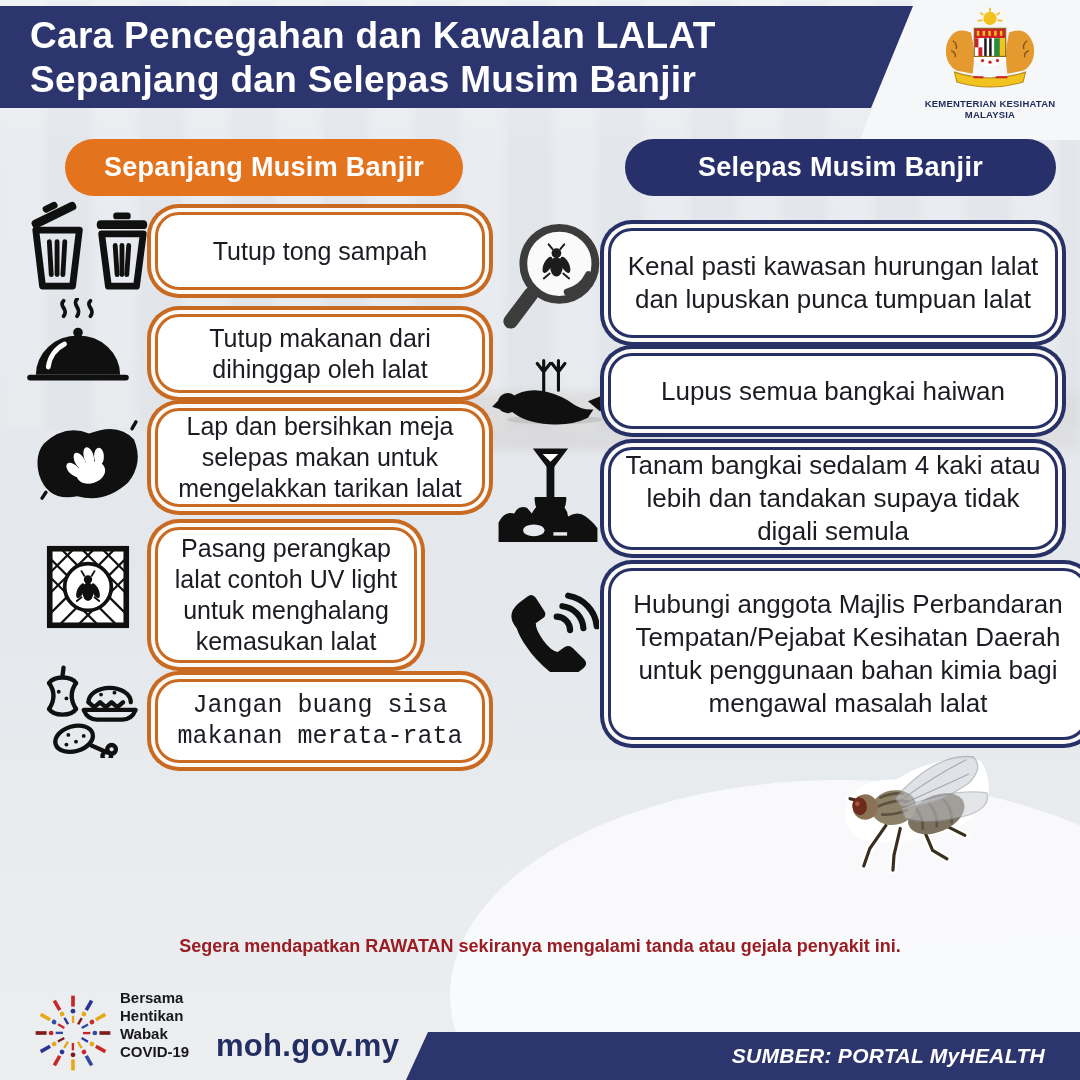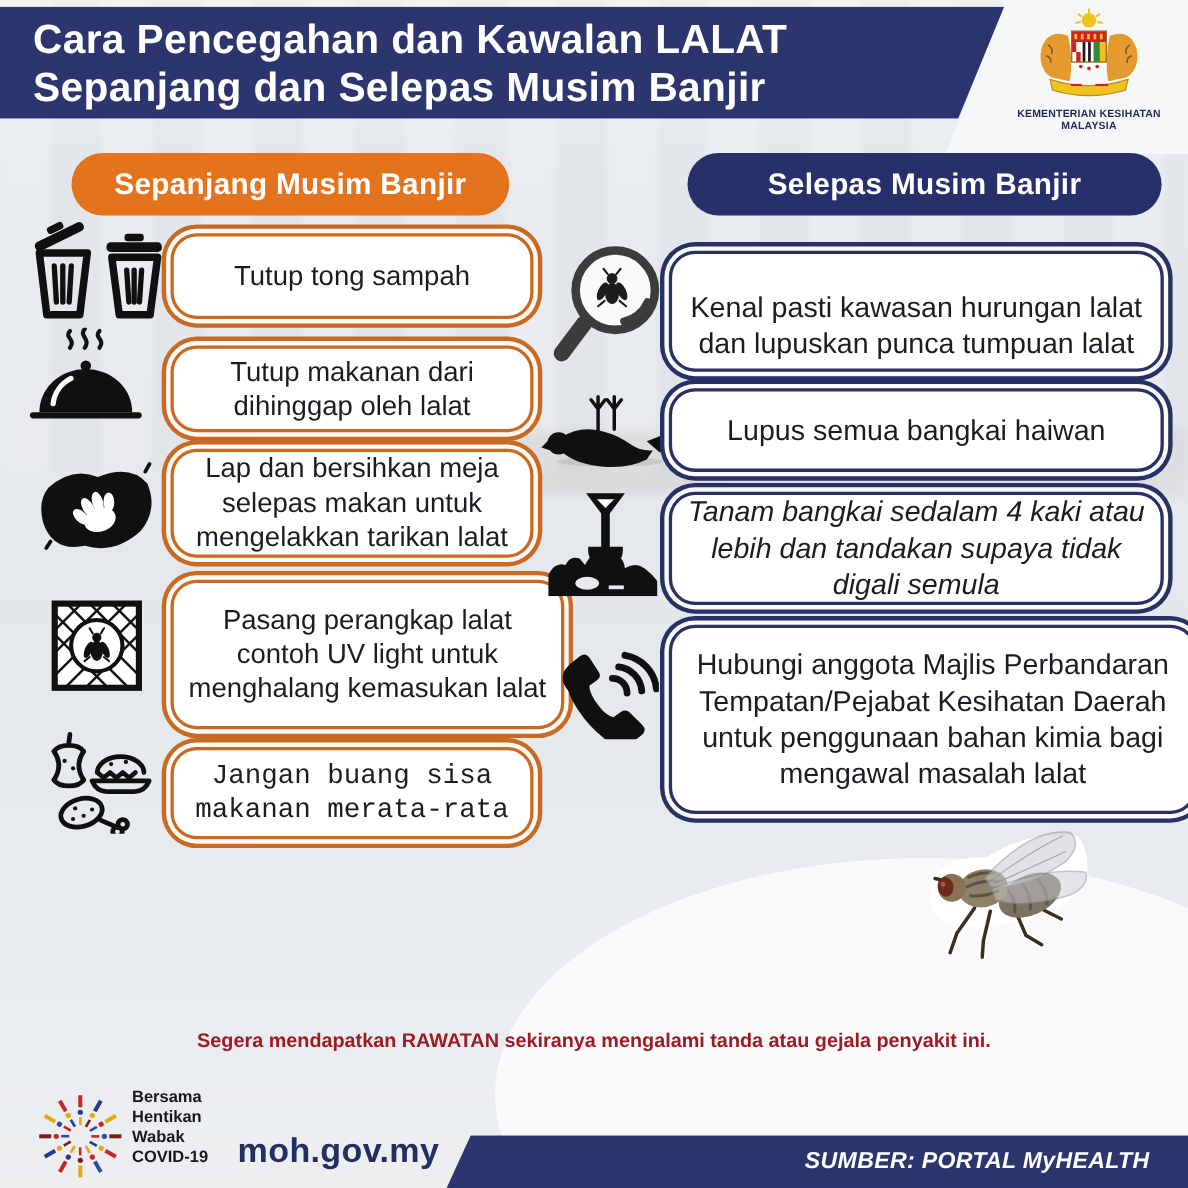--- a/index.html
+++ b/index.html
@@ -238,21 +238,21 @@
 
   <div class="ibox orange" style="left:155px;top:212px;width:330px;height:78px;">
     <span>Tutup tong sampah</span>
   </div>
   <div class="ibox orange" style="left:155px;top:314px;width:330px;height:79px;">
     <span>Tutup makanan dari dihinggap oleh lalat</span>
   </div>
   <div class="ibox orange" style="left:155px;top:408px;width:330px;height:99px;">
     <span>Lap dan bersihkan meja selepas makan untuk mengelakkan tarikan lalat</span>
   </div>
-  <div class="ibox orange" style="left:155px;top:527px;width:358px;height:136px;">
+  <div class="ibox orange" style="left:155px;top:527px;width:262px;height:136px;">
     <span>Pasang perangkap lalat contoh UV light untuk menghalang kemasukan lalat</span>
   </div>
   <div class="ibox orange" style="left:155px;top:679px;width:330px;height:84px;font-family:Liberation Mono, monospace;">
     <span>Jangan buang sisa makanan merata-rata</span>
   </div>
 
   <div class="icon" style="left:498px;top:220px;width:112px;height:112px;">
     <svg viewBox="0 0 115 115">
       <circle cx="63" cy="45" r="37" fill="#fafafa" stroke="#3c3c3c" stroke-width="8"></circle>
       <path d="M93 56 a33 33 0 0 1 -22 18" fill="none" stroke="#3c3c3c" stroke-width="7" stroke-linecap="round"></path>
@@ -307,27 +307,27 @@
     <svg viewBox="0 0 100 86">
       <path d="M14 40 q-12-14 2-26 l9-7 q5-4 9 1 l9 14 q3 5 -2 8 l-7 5 q0 7 8 18 q8 11 15 12 l7-5 q5-3 9 1 l12 12 q4 5 -1 9 l-9 7 q-12 9 -26-3 q-16-13 -25-27 q-7-10 -10-19 z" fill="#101010"></path>
       <g fill="none" stroke="#101010" stroke-width="6.5" stroke-linecap="round">
         <path d="M56 28 a14 14 0 0 1 14 14"></path>
         <path d="M62 17 a25 25 0 0 1 22 23"></path>
         <path d="M68 6 a36 36 0 0 1 30 32"></path>
       </g>
     </svg>
   </div>
 
-  <div class="ibox navy" style="left:608px;top:228px;width:450px;height:110px;align-items:flex-end;">
+  <div class="ibox navy" style="left:608px;top:228px;width:450px;height:110px;">
     <span>Kenal pasti kawasan hurungan lalat dan lupuskan punca tumpuan lalat</span>
   </div>
   <div class="ibox navy" style="left:608px;top:353px;width:450px;height:76px;">
     <span>Lupus semua bangkai haiwan</span>
   </div>
-  <div class="ibox navy" style="left:608px;top:447px;width:450px;height:103px;font-style:italic;">
+  <div class="ibox navy" style="left:608px;top:447px;width:450px;height:103px;">
     <span>Tanam bangkai sedalam 4 kaki atau lebih dan tandakan supaya tidak digali semula</span>
   </div>
   <div class="ibox navy" style="left:608px;top:568px;width:480px;height:172px;">
     <span>Hubungi anggota Majlis Perbandaran Tempatan/Pejabat Kesihatan Daerah untuk penggunaan bahan kimia bagi mengawal masalah lalat</span>
   </div>
 
 
   <div class="fly-photo">
     <svg viewBox="0 0 210 160">
       <g transform="rotate(-10 105 80)">

